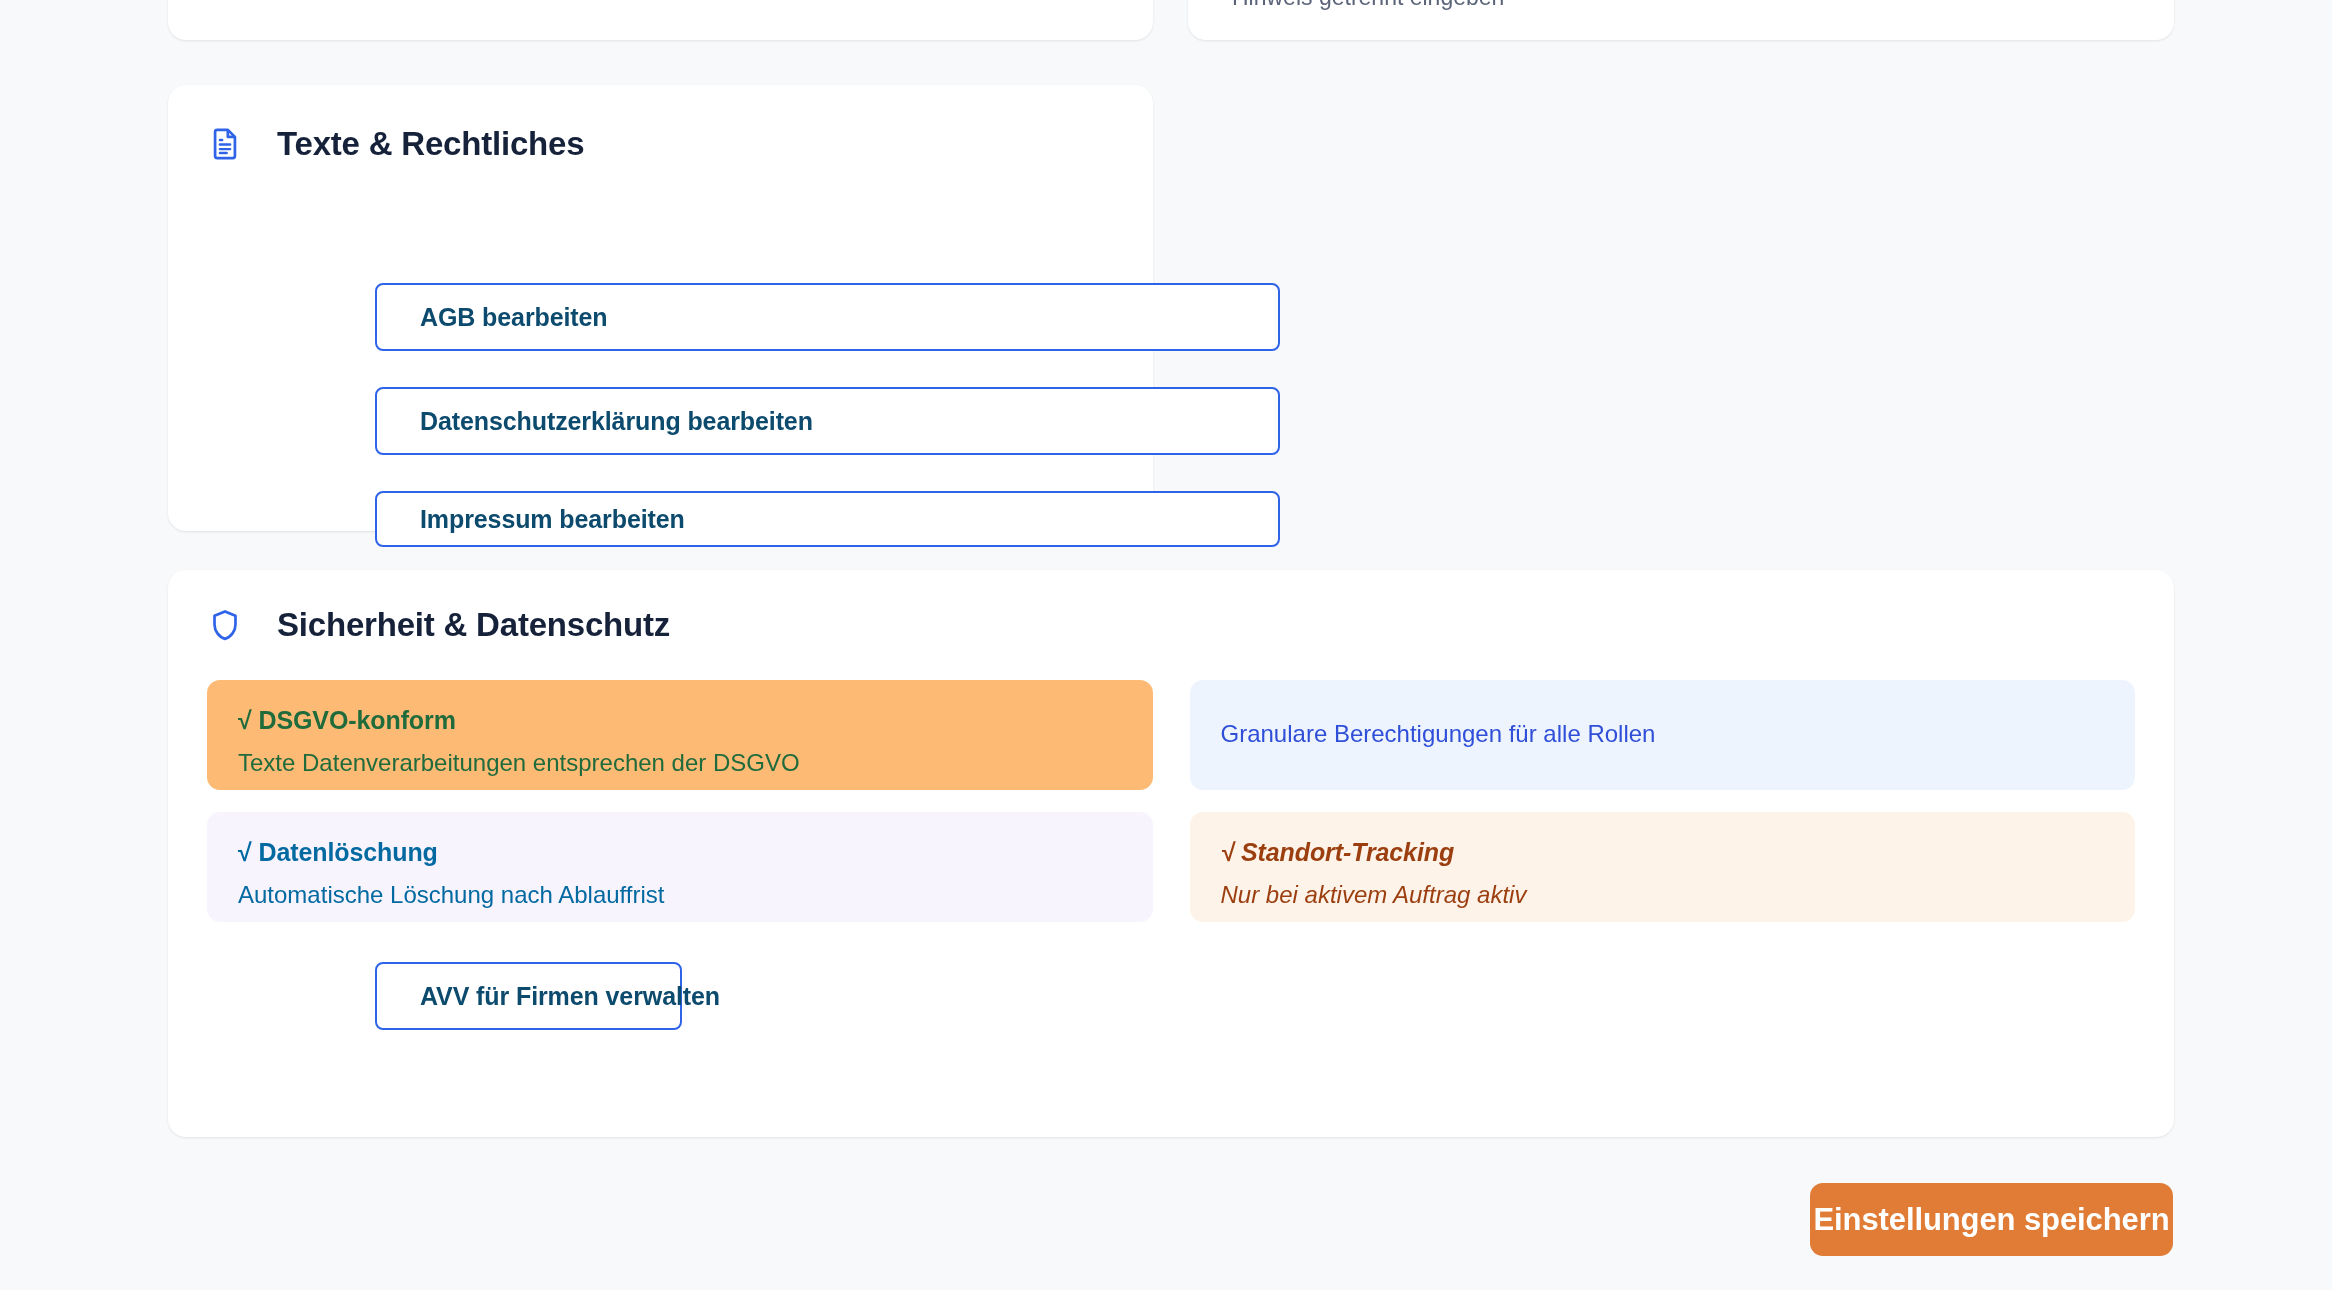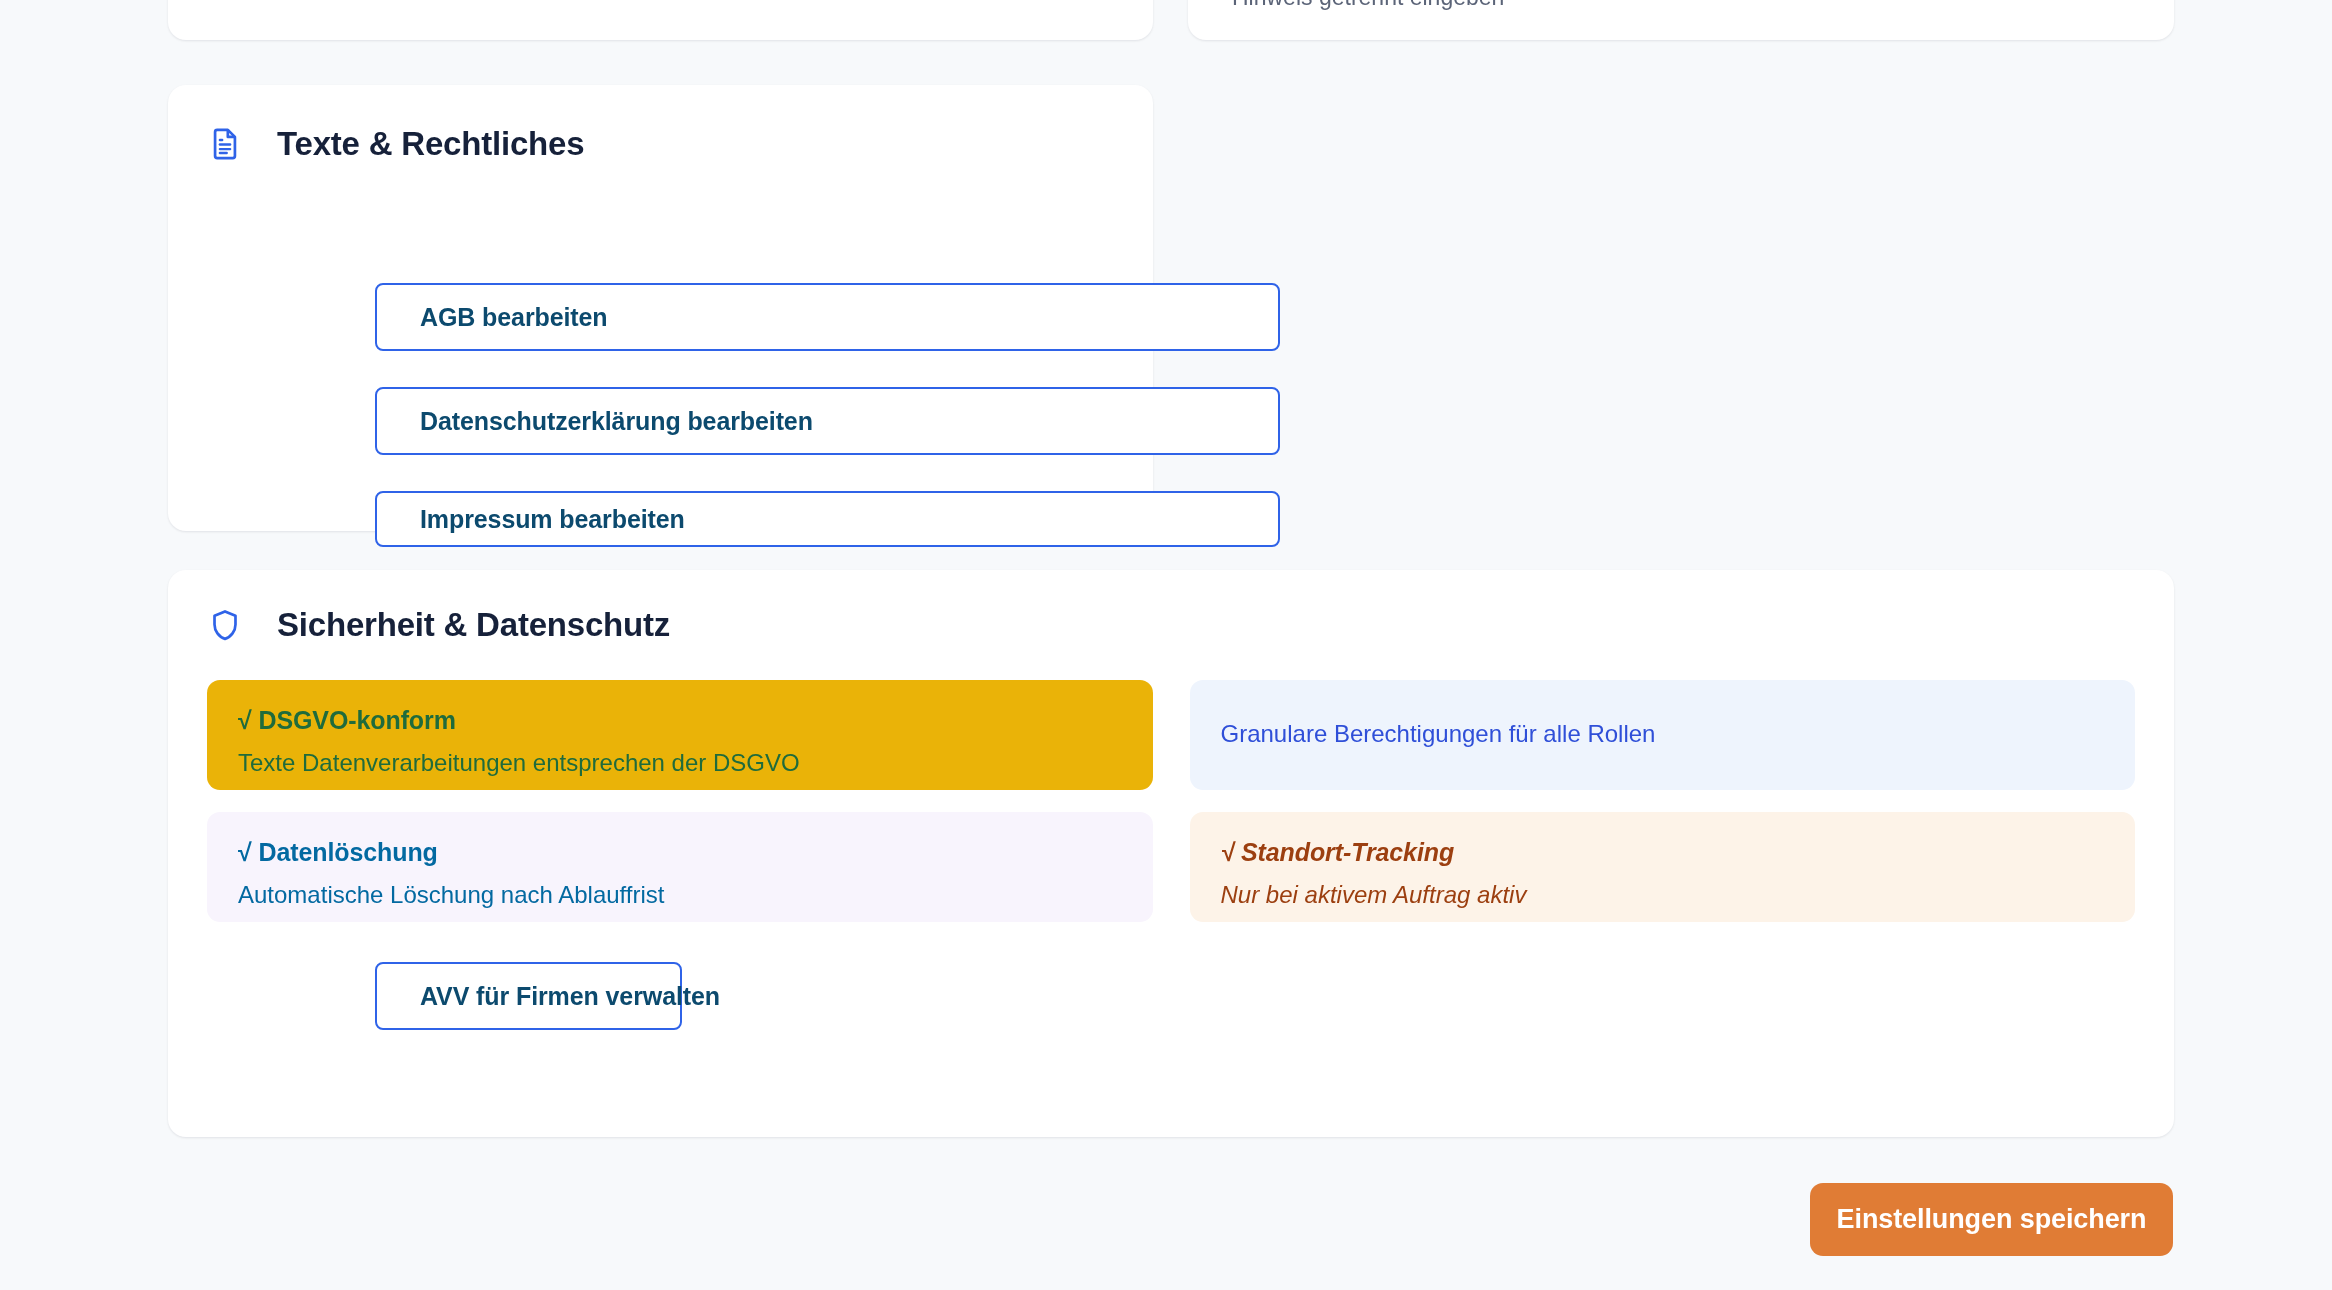--- a/index.html
+++ b/index.html
@@ -145,21 +145,21 @@
   }
 
   .status-desc {
     margin-top: 14px;
     font-size: 24px;
     font-weight: 400;
     white-space: nowrap;
   }
 
   
-  .tile-green  { background: #eab308; }
+  .tile-green  { background: #fdba74; }
   .tile-green  .status-title, .tile-green  .status-desc { color: #1f6b3c; }
 
   .tile-blue   { background: #eef4fd; }
   .tile-blue   .status-title, .tile-blue   .status-desc { color: #2f4fd8; }
 
   .tile-purple { background: #f8f4fd; }
   .tile-purple .status-title, .tile-purple .status-desc { color: #0369a1; }
 
   .tile-orange { background: #fdf3e8; }
   .tile-orange .status-title, .tile-orange .status-desc { color: #9c3f10; font-style: italic; }
@@ -179,21 +179,21 @@
     width: 363px;
     height: 73px;
     display: flex;
     align-items: center;
     justify-content: center;
     background: #e07c35;
     border: none;
     border-radius: 13px;
     color: #ffffff;
     font-family: "Liberation Sans", sans-serif;
-    font-size: 27px;
+    font-size: 31px;
     font-weight: 700;
     letter-spacing: -0.1px;
     cursor: pointer;
     white-space: nowrap;
   }
 </style>
 </head>
 <body>
 
 <div class="page">

